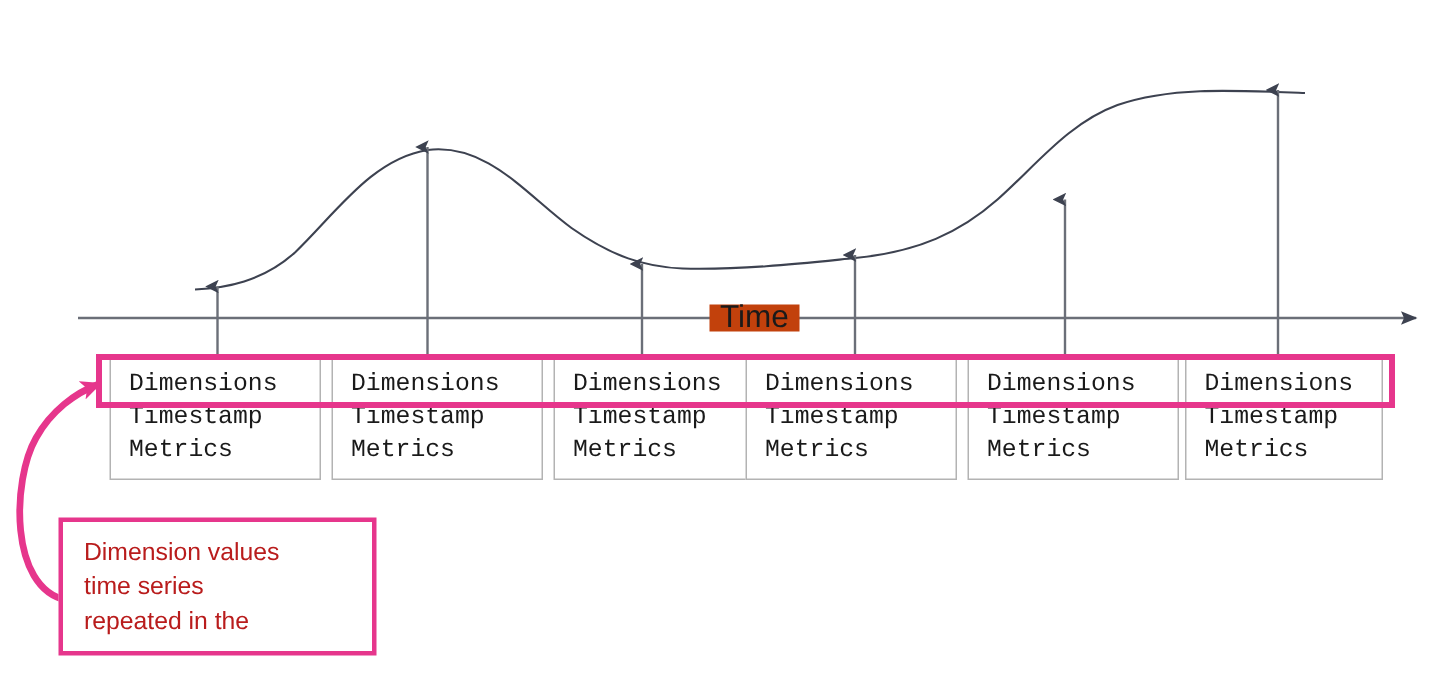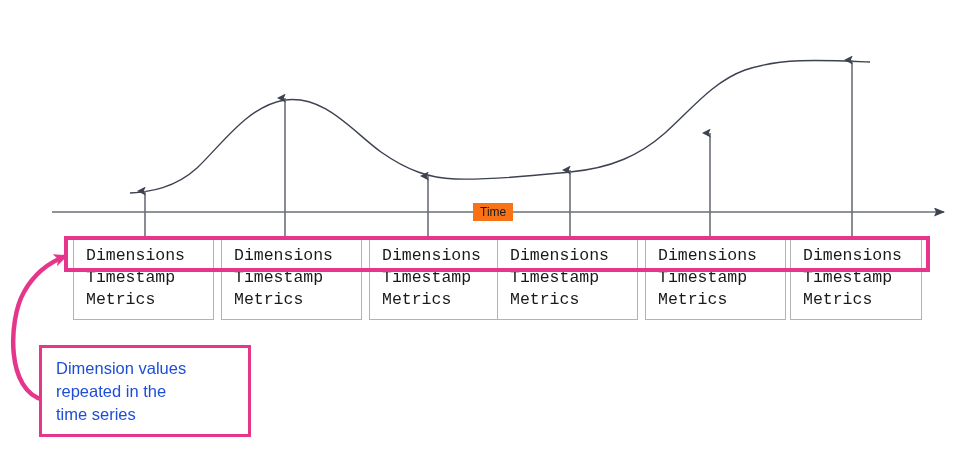--- a/index.html
+++ b/index.html
@@ -48,28 +48,28 @@
   .callout {
     position: absolute;
     box-sizing: border-box;
     border: 3px solid #e6368c;
     background: #ffffff;
     padding: 9px 0 0 14px;
   }
   .callout-line {
     font-size: 16.5px;
     line-height: 23px;
-    color: #1d4ed8;
+    color: #b91c1c;
     white-space: nowrap;
   }
   .axis-label {
     position: absolute;
-    font-size: 12px;
+    font-size: 21px;
     color: #1a1a1a;
-    background: #f97316;
+    background: #c2410c;
     padding: 0 7px;
     line-height: 18px;
   }
 </style>
 </head>
 <body>
 
 <div id="stage">
 
   <svg id="diagram-svg" viewBox="0 0 964 450">
@@ -144,17 +144,17 @@
     <div class="card-line">Timestamp</div>
     <div class="card-line">Metrics</div>
   </div>
 
   <div class="pink-highlight" style="left:64px; top:236px; width:866px; height:36px;"></div>
 
   <div class="axis-label" style="left:473px; top:203px;">Time</div>
 
   <div class="callout" style="left:39px; top:345px; width:212px; height:92px;">
     <div class="callout-line">Dimension values</div>
+    <div class="callout-line">time series</div>
     <div class="callout-line">repeated in the</div>
-    <div class="callout-line">time series</div>
   </div>
 
 </div>
 
 </body></html>

